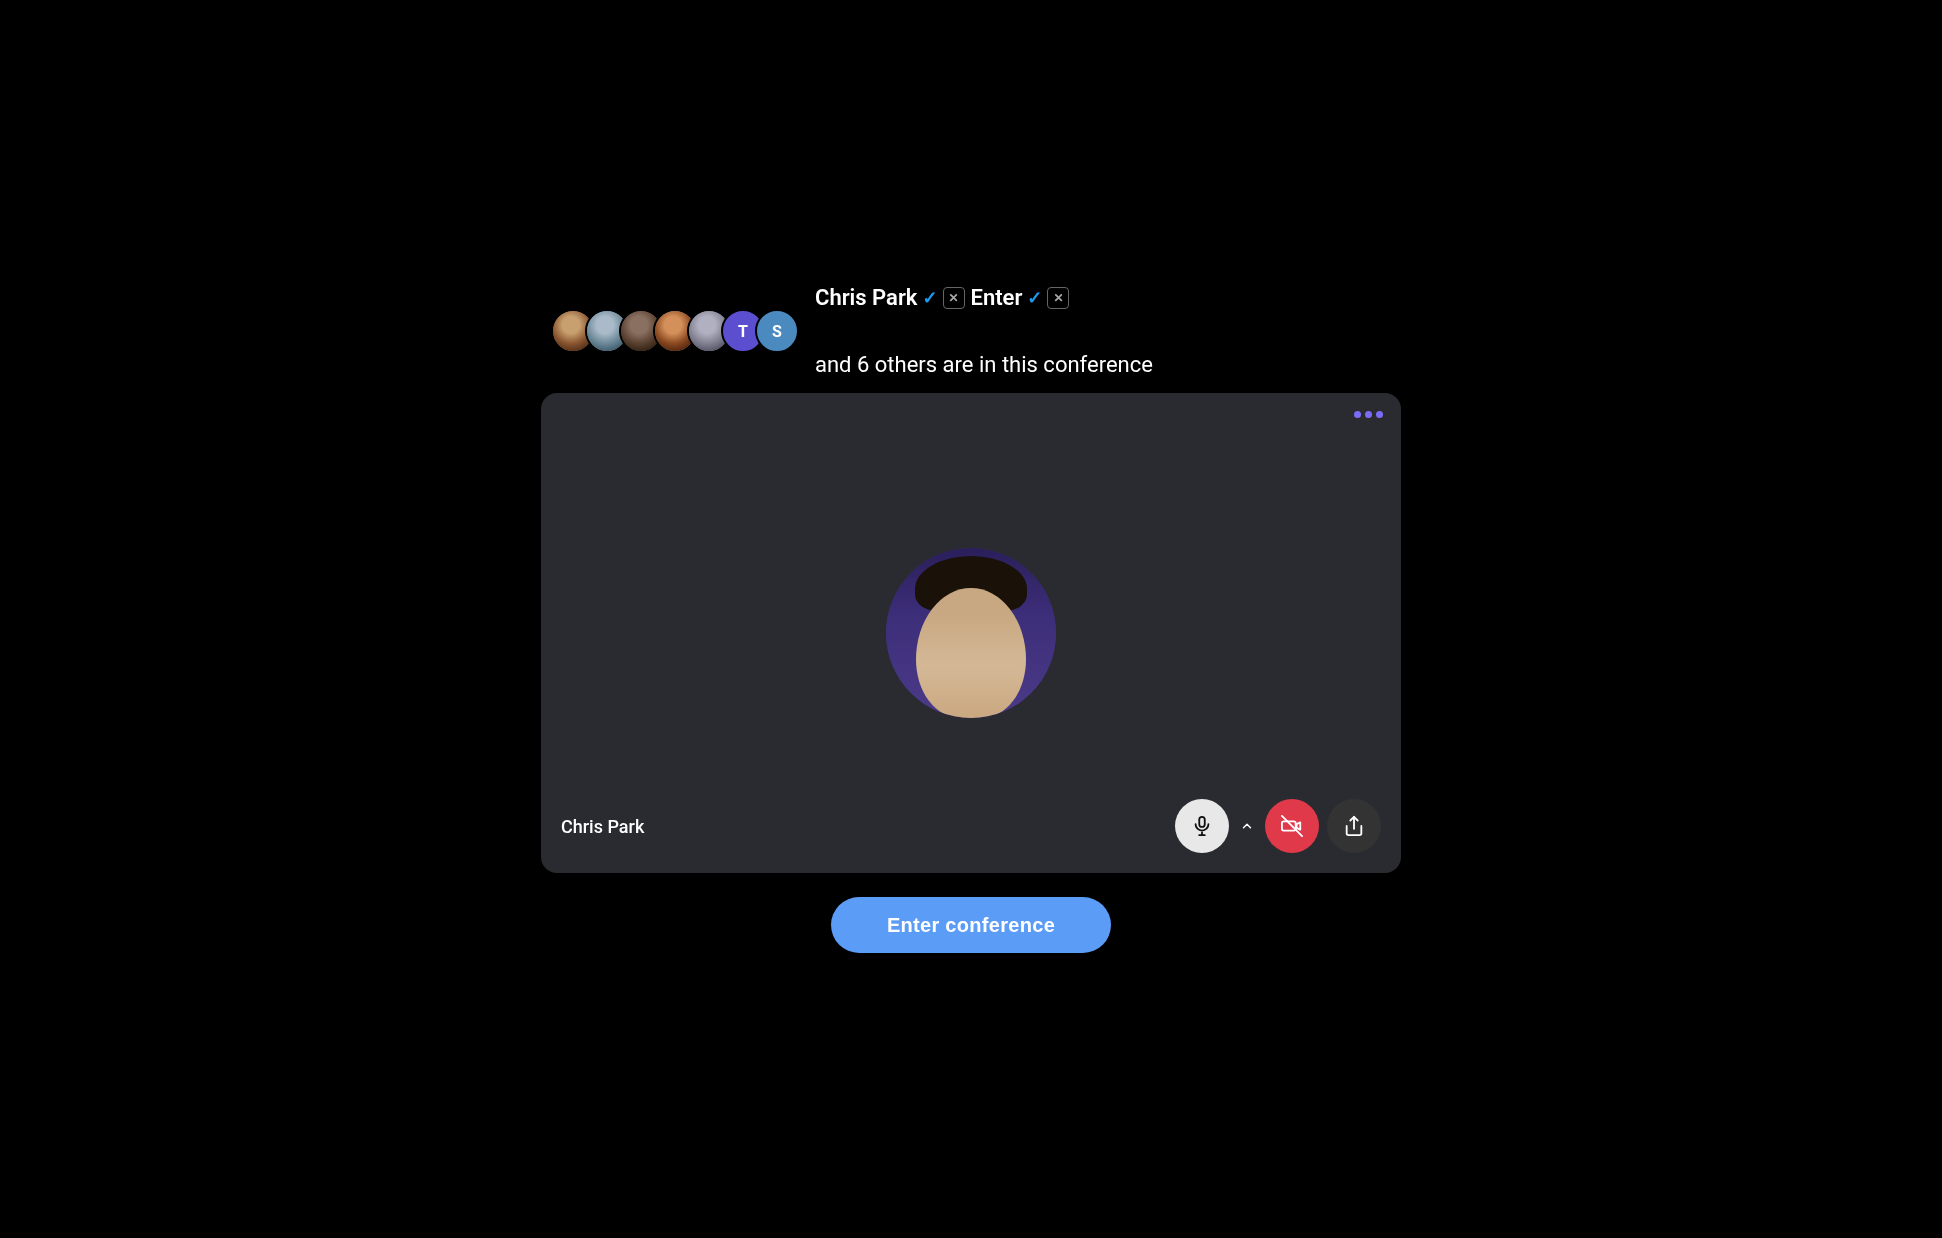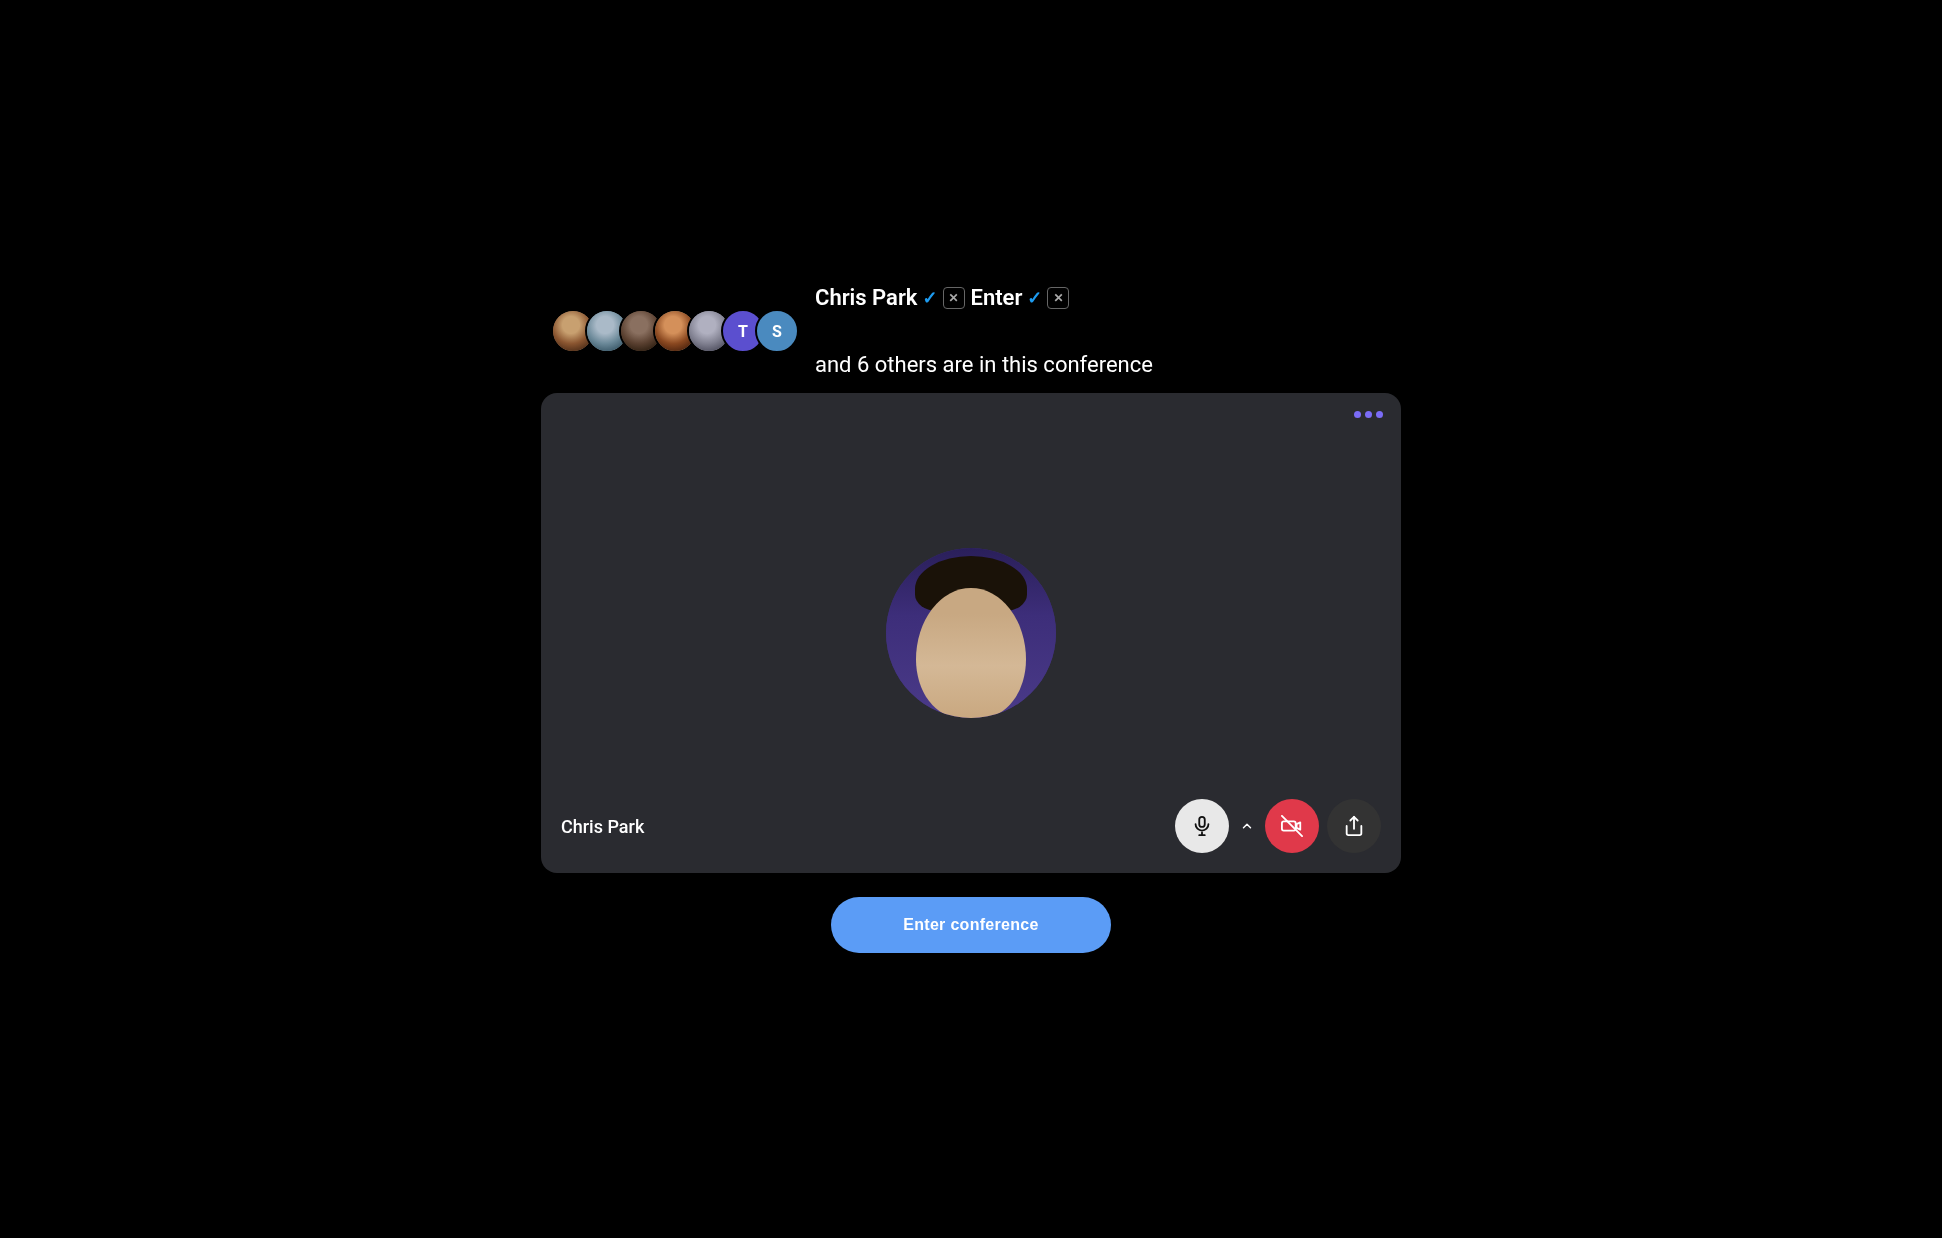--- a/index.html
+++ b/index.html
@@ -258,21 +258,21 @@
 
     
     .enter-btn {
       margin-top: 24px;
       width: 280px;
       height: 56px;
       background: #5b9cf6;
       border: none;
       border-radius: 40px;
       color: #fff;
-      font-size: 16px;
+      font-size: 20px;
       font-weight: 700;
       cursor: pointer;
       letter-spacing: 0.3px;
     }
 
     
     .av1 {
       background: radial-gradient(circle at 50% 40%, #b8956a 30%, #8a6040 70%);
     }
     .av2 {

